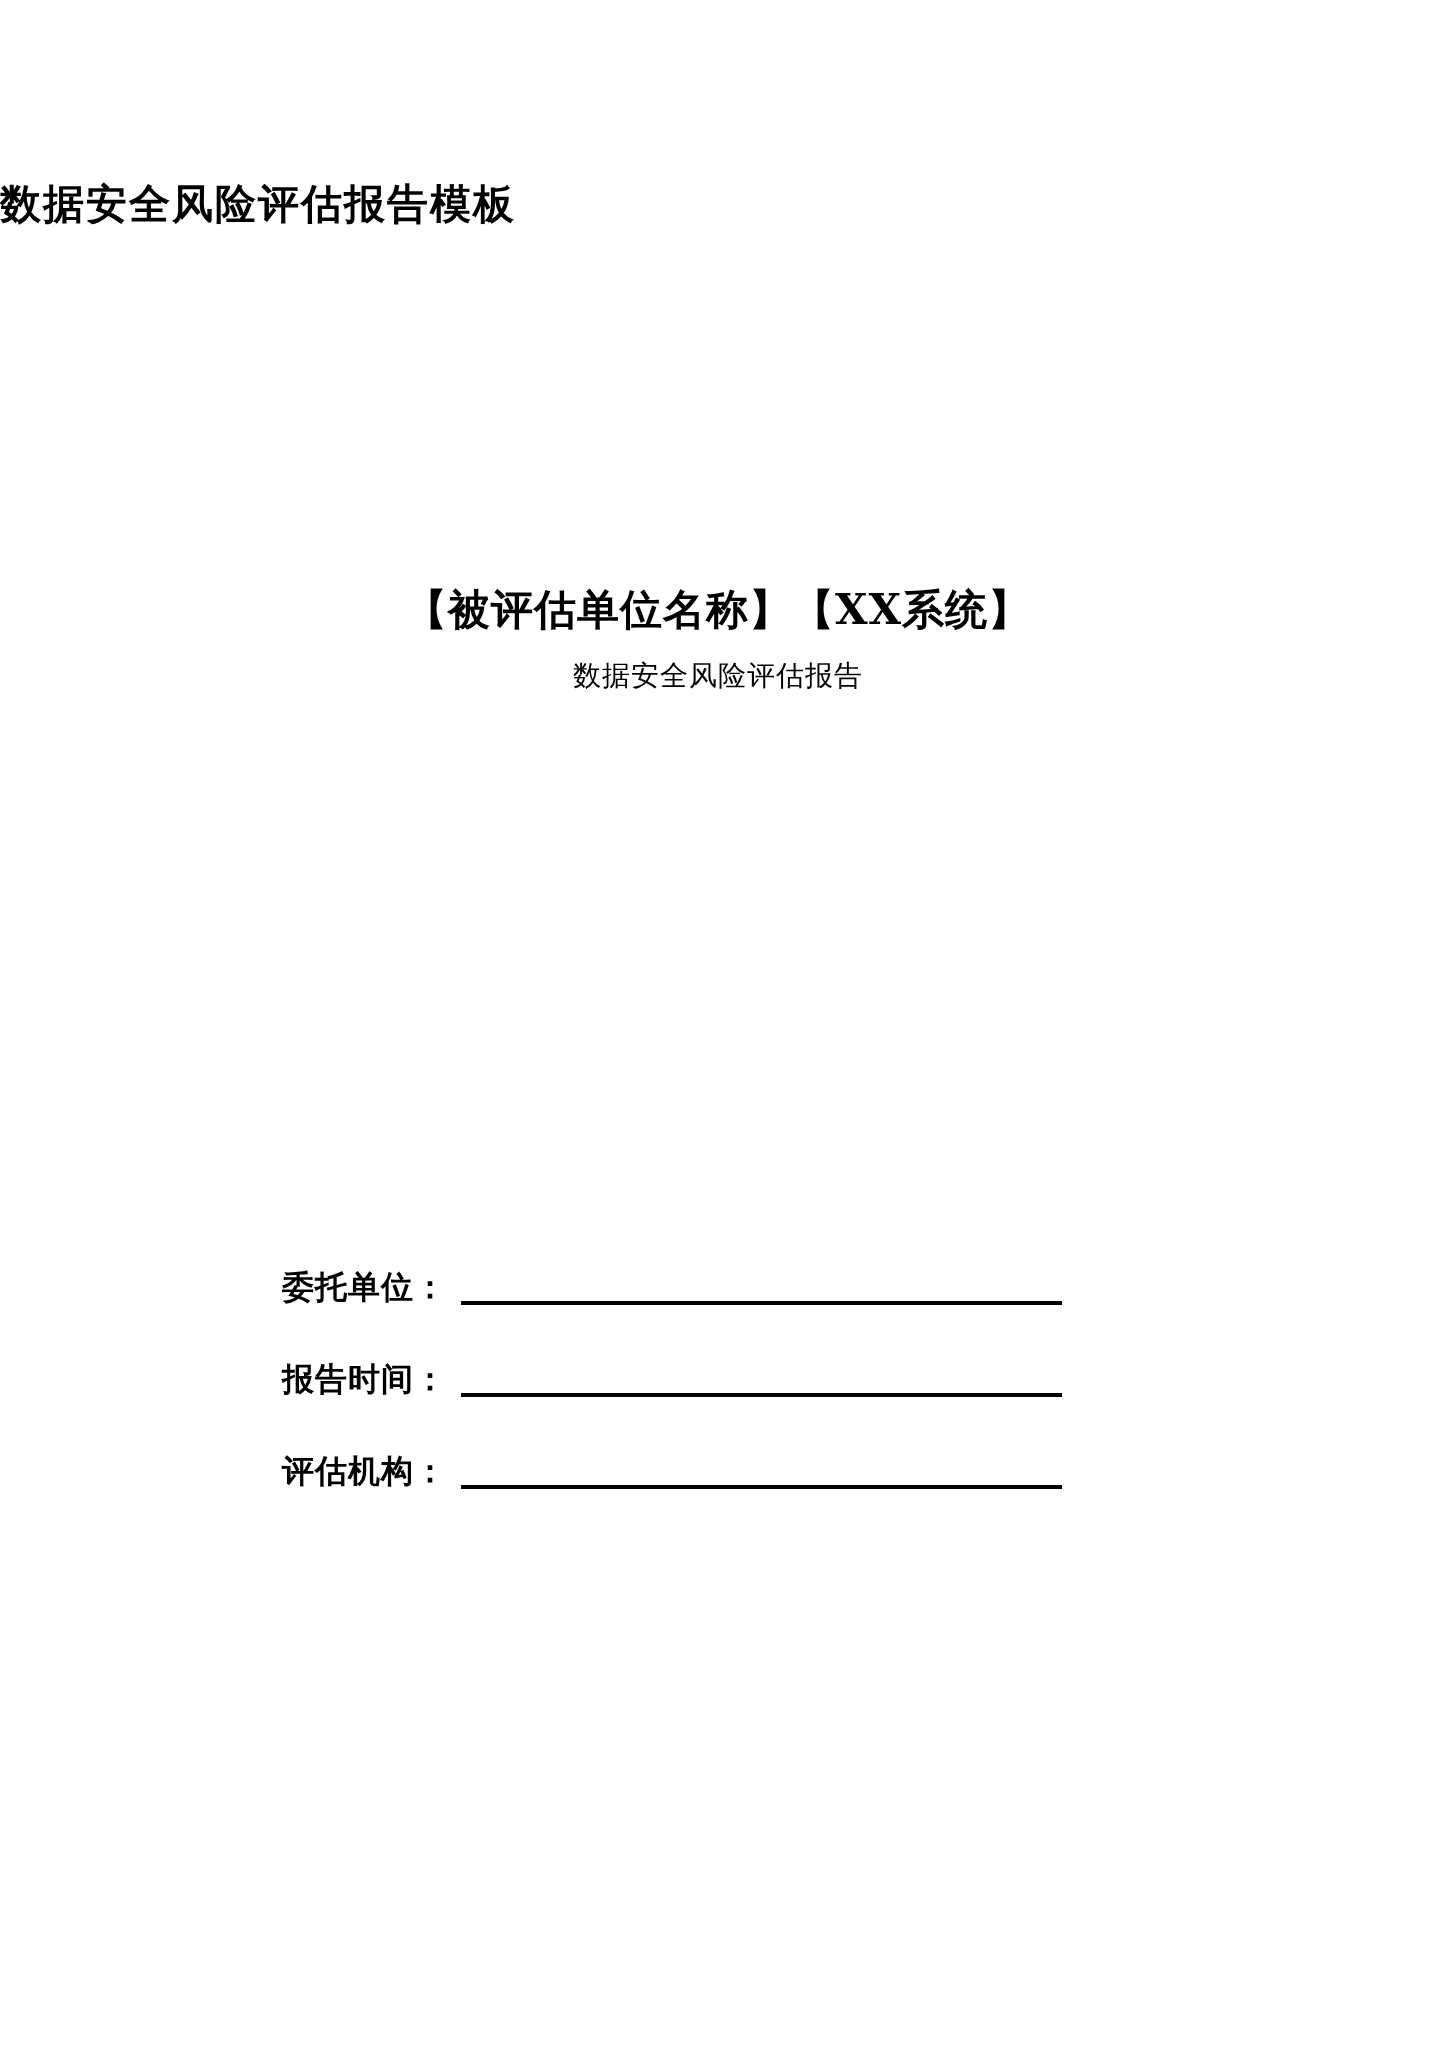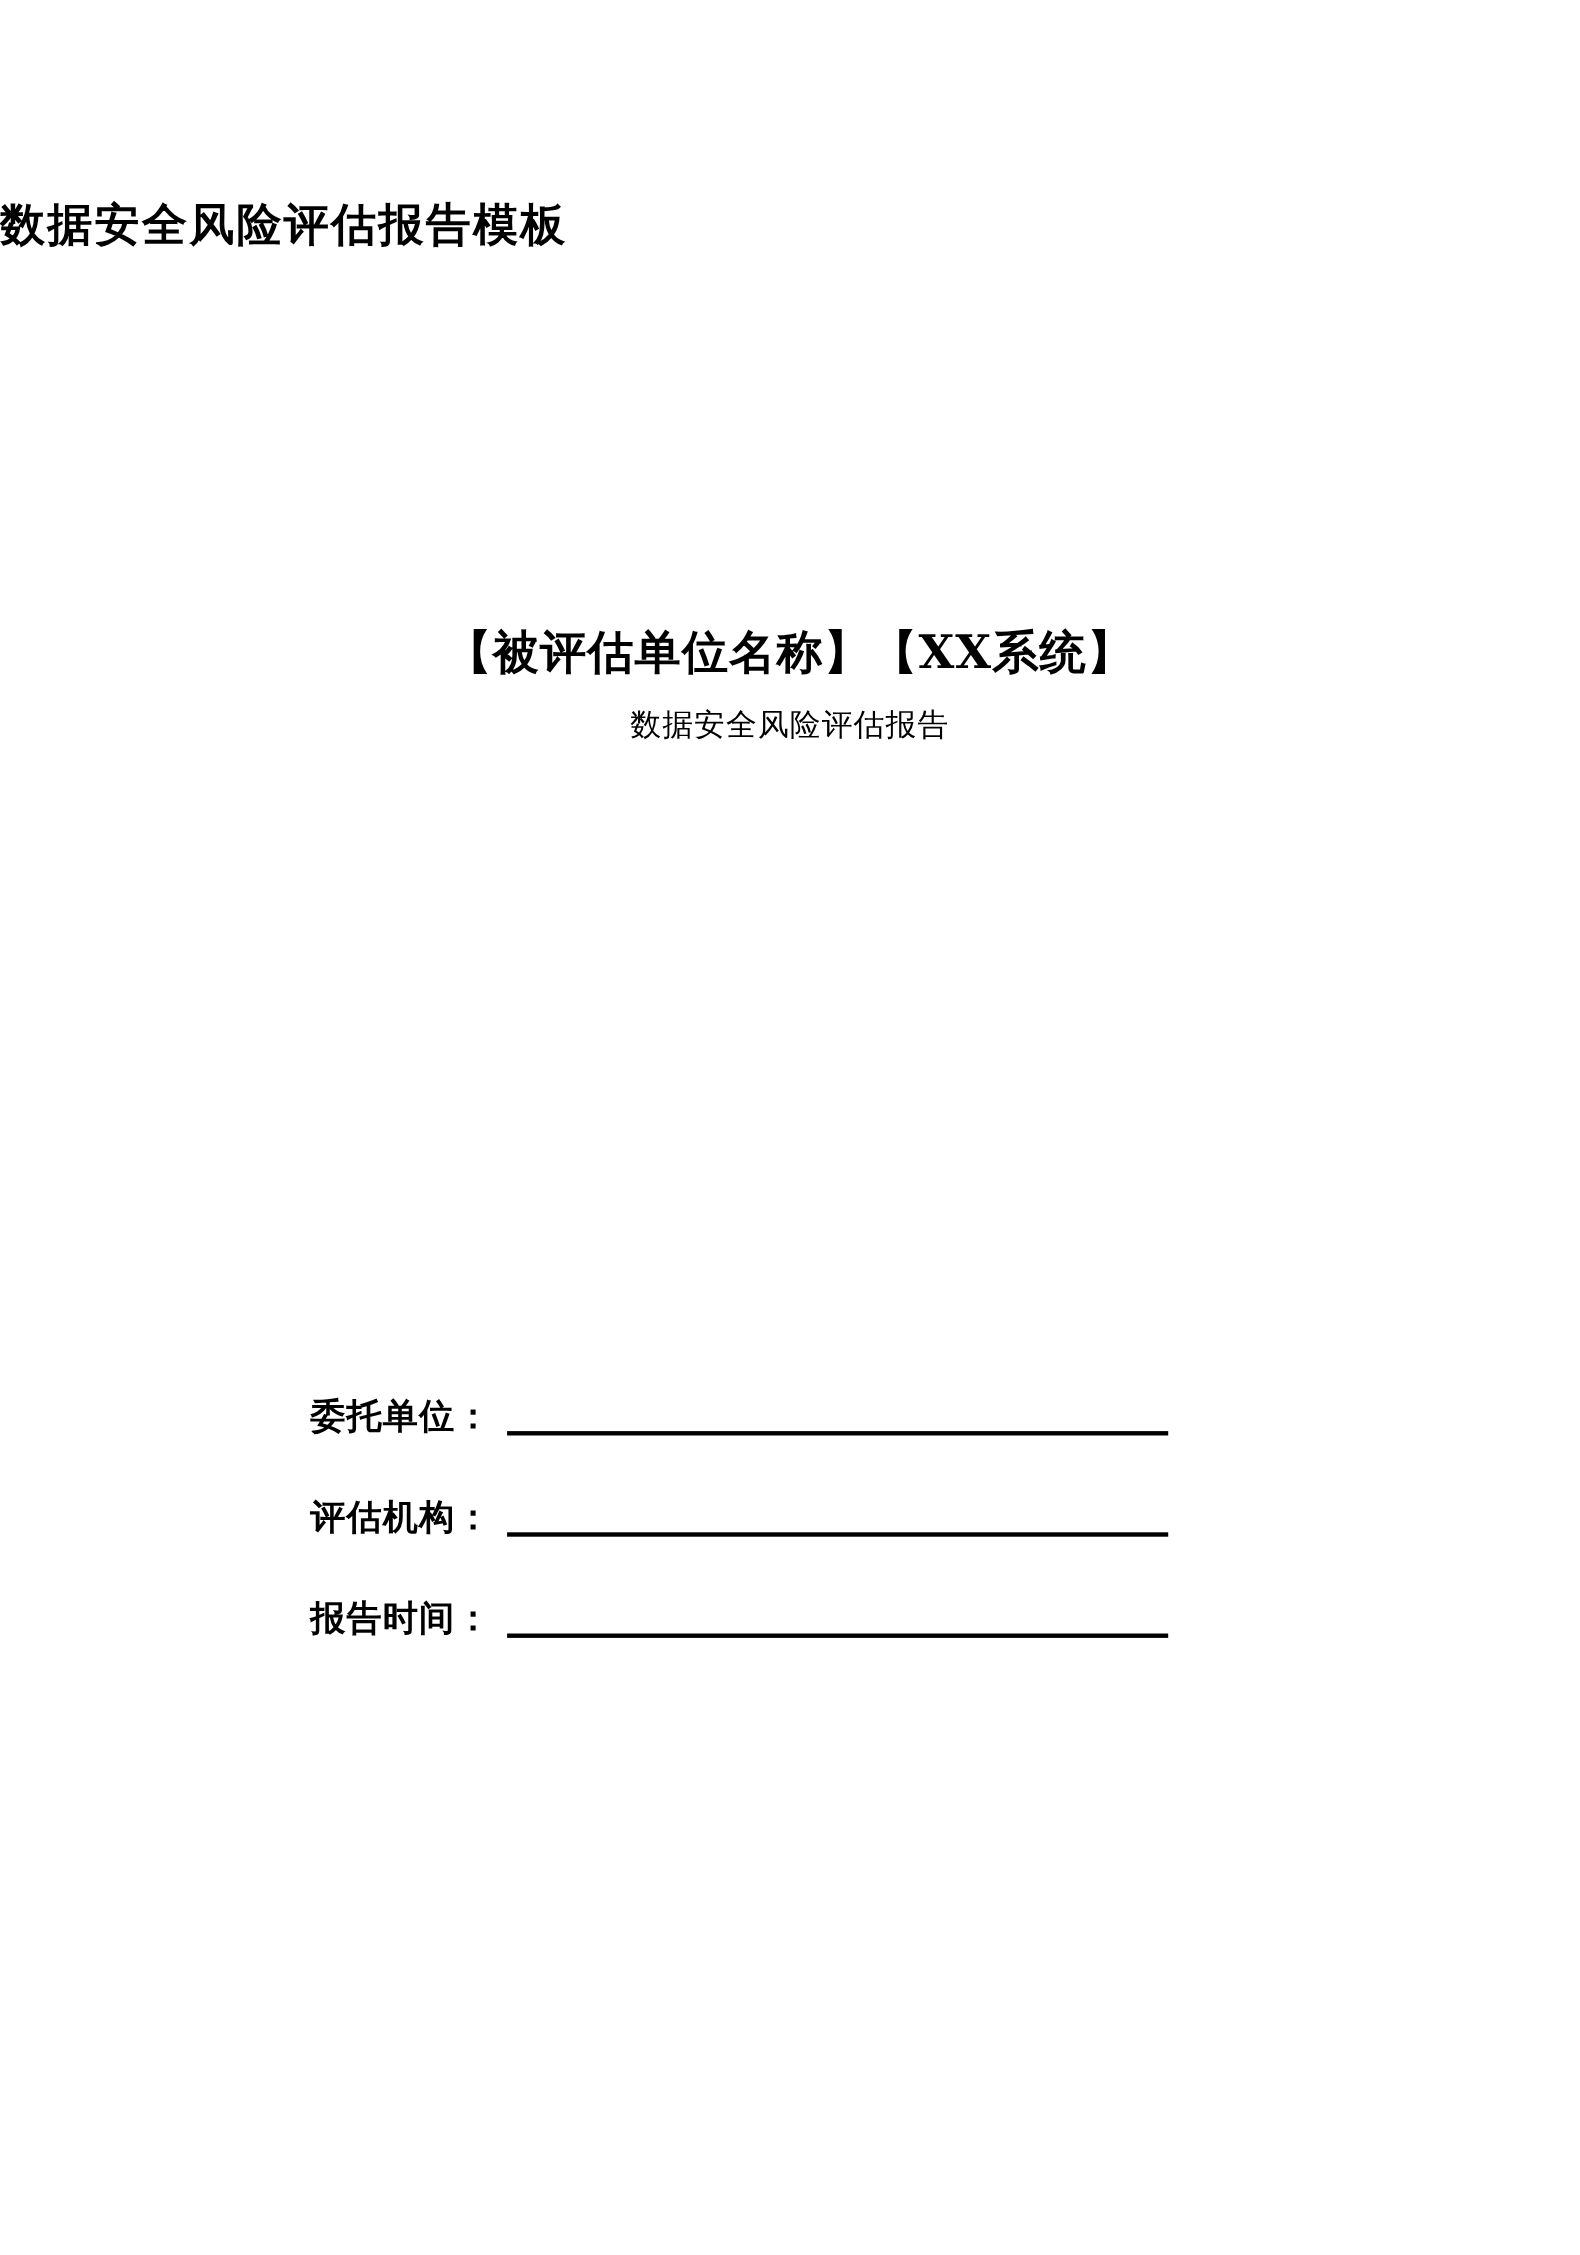--- a/index.html
+++ b/index.html
@@ -41,20 +41,21 @@
     top: 560px;
     left: 0;
     width: 1436px;
     text-align: center;
   }
   .cover-heading .line1 {
     font-size: 42px;
     font-weight: bold;
     letter-spacing: 1px;
     line-height: 1.55;
+    margin-top: 17px;
   }
   .cover-heading .line2 {
     font-size: 28px;
     font-weight: normal;
     letter-spacing: 1px;
     line-height: 1.55;
     margin-top: 12px;
   }
 
   
@@ -98,24 +99,24 @@
   </div>
 
   <div class="fields">
 
     <div class="field-row">
       <div class="field-label">委托单位：</div>
       <div class="field-blank"></div>
     </div>
 
     <div class="field-row">
-      <div class="field-label">评估机构：</div>
+      <div class="field-label">报告时间：</div>
       <div class="field-blank"></div>
     </div>
 
     <div class="field-row">
-      <div class="field-label">报告时间：</div>
+      <div class="field-label">评估机构：</div>
       <div class="field-blank"></div>
     </div>
 
   </div>
 
 </div>
 
 </body></html>

